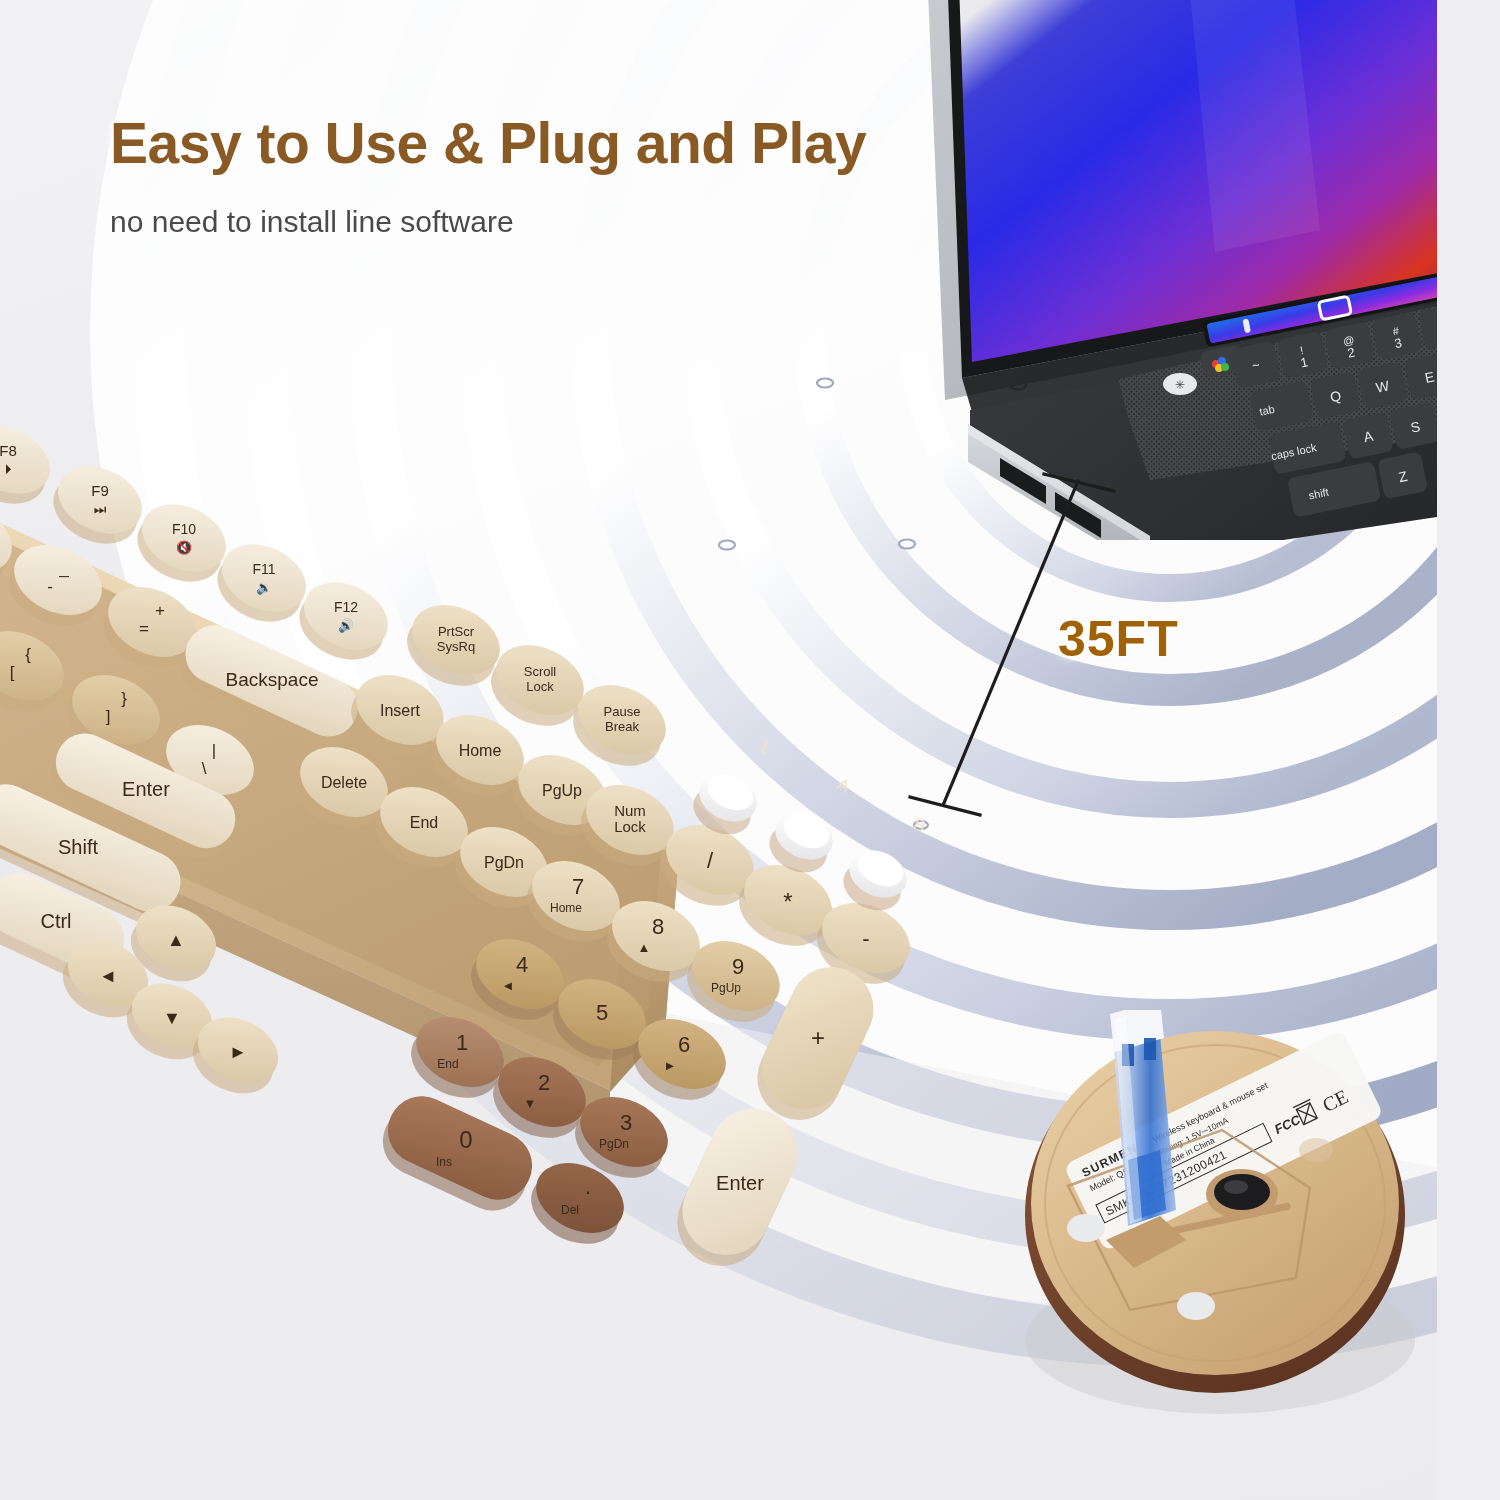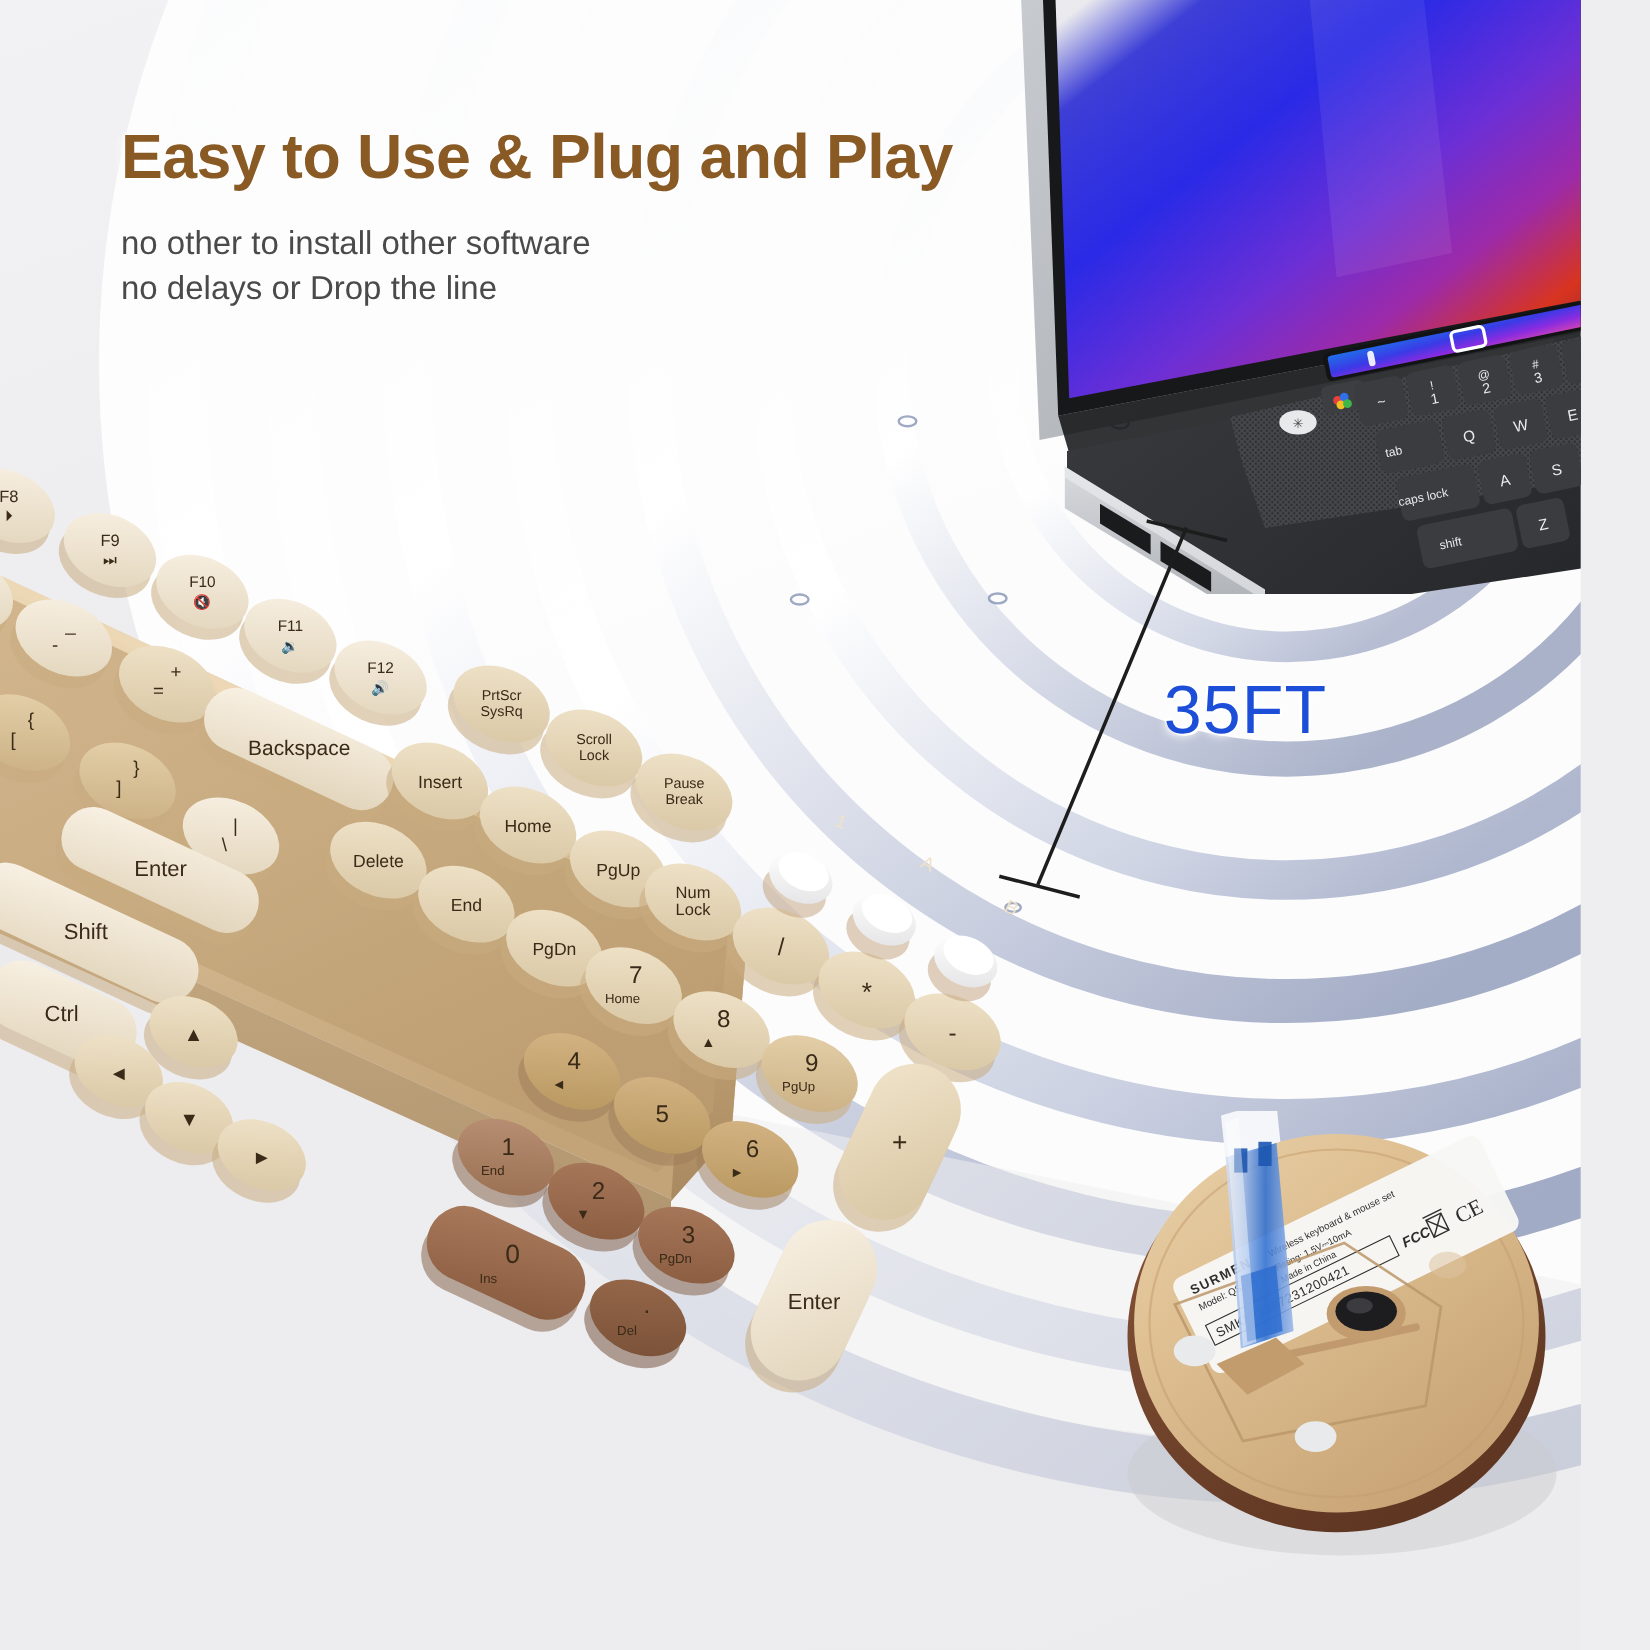--- a/index.html
+++ b/index.html
@@ -21,21 +21,21 @@
     text-shadow:0 0 14px #fff,0 0 9px #fff,0 0 5px #fff,1px 1px 0 #fff,-1px -1px 0 #fff;
     white-space:nowrap;
   }
   .sub{font-size:30px;color:#4a4a4a;line-height:1.36;margin:0;
        text-shadow:0 0 10px #fff,0 0 6px #fff;}
   .sub div{white-space:nowrap;}
 
   
   .dim-label{
     position:absolute;left:1058px;top:610px;z-index:42;
-    font-size:62px;font-weight:normal;color:#1d4ed8;letter-spacing:1px;
+    font-size:50px;font-weight:bold;color:#a16207;letter-spacing:1px;
     text-shadow:0 0 12px #fff,0 0 8px #fff,0 0 4px #fff,2px 2px 0 #fff,-2px -2px 0 #fff;
   }
 </style>
 </head>
 <body>
 
 <div id="stage">
 
   <div class="bg-base"></div>
 
@@ -80,22 +80,21 @@
       <ellipse cx="1018" cy="385" rx="8" ry="4.5"></ellipse>
       <ellipse cx="921" cy="825" rx="7" ry="4"></ellipse>
     </g>
 
     <path d="M0,880 L1500,1180 L1500,1500 L0,1500 Z" fill="#eeeef0" opacity="0.55"></path>
   </svg>
 
   <div class="copy">
     <h1 class="headline">Easy to Use &amp; Plug and Play</h1>
     <div class="sub">
-      <div>no other to install other software</div>
-      <div>no delays or Drop the line</div>
+      <div>no need to install line software</div>
     </div>
   </div>
 
   <svg width="700" height="560" style="position:absolute;left:850px;top:-20px;">
     <defs>
       <linearGradient id="lidBack" x1="0%" y1="0%" x2="100%" y2="100%">
         <stop offset="0%" stop-color="#cfd2d6"></stop>
           <stop offset="100%" stop-color="#9fa3a8"></stop>
       </linearGradient>
       <linearGradient id="screenG" x1="8%" y1="0%" x2="92%" y2="100%">

